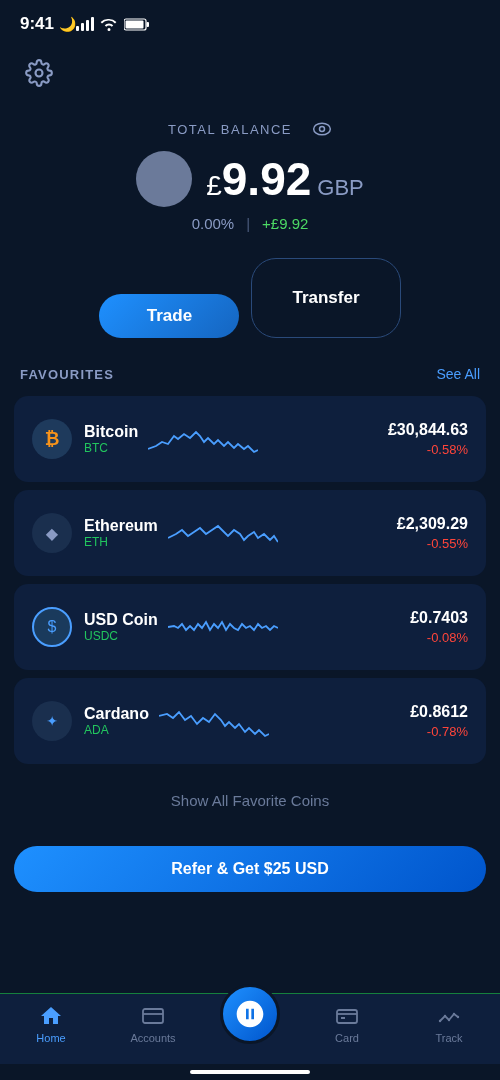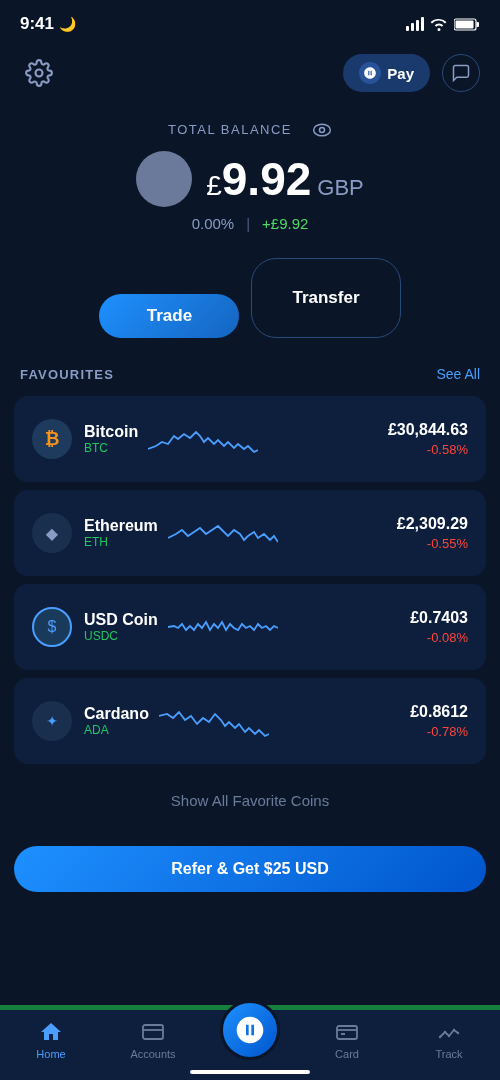--- a/index.html
+++ b/index.html
@@ -9,21 +9,20 @@
       min-height: 1080px;
       background-color: #0a1628;
       font-family: -apple-system, BlinkMacSystemFont, 'Segoe UI', sans-serif;
       color: #ffffff;
       overflow-x: hidden;
     }
 
     
     .status-bar {
       display: flex;
-      justify-content: space-between;
       align-items: center;
       padding: 12px 20px 8px;
       height: 44px;
     }
     .status-icons {
       display: flex;
       align-items: center;
       gap: 6px;
     }
     .signal-bars {
@@ -96,21 +95,21 @@
     
     .balance-section {
       text-align: center;
       padding: 20px 20px 10px;
     }
     .balance-label {
       color: #8a9bc4;
       font-size: 13px;
       letter-spacing: 1.5px;
       display: flex;
-      align-items: center;
+      align-items: flex-start;
       justify-content: center;
       gap: 20px;
       margin-bottom: 14px;
     }
     .balance-row {
       display: flex;
       align-items: center;
       justify-content: center;
       gap: 14px;
     }
@@ -257,28 +256,28 @@
       padding: 14px 22px;
       text-align: center;
       font-size: 16px;
       font-weight: 600;
       cursor: pointer;
     }
 
     
     .bottom-nav {
       position: fixed;
-      bottom: 0;
+      bottom: 16px;
       width: 500px;
       background: #0e1f3d;
       padding: 10px 0 20px;
       display: flex;
       align-items: center;
       justify-content: space-around;
-      border-top: 5px solid #15803d;
+      border-top: 1px solid #15803d;
     }
     .nav-item {
       display: flex;
       flex-direction: column;
       align-items: center;
       gap: 4px;
       cursor: pointer;
       min-width: 70px;
     }
     .nav-label {
@@ -340,35 +339,20 @@
     </span>
   </div>
 </div>
 
 <div class="header">
   <div class="gear-btn">
     <svg width="28" height="28" viewBox="0 0 24 24" fill="none" stroke="#8a9bc4" stroke-width="1.8">
       <circle cx="12" cy="12" r="3"></circle>
       <path d="M19.4 15a1.65 1.65 0 00.33 1.82l.06.06a2 2 0 010 2.83 2 2 0 01-2.83 0l-.06-.06a1.65 1.65 0 00-1.82-.33 1.65 1.65 0 00-1 1.51V21a2 2 0 01-2 2 2 2 0 01-2-2v-.09A1.65 1.65 0 009 19.4a1.65 1.65 0 00-1.82.33l-.06.06a2 2 0 01-2.83 0 2 2 0 010-2.83l.06-.06A1.65 1.65 0 004.68 15a1.65 1.65 0 00-1.51-1H3a2 2 0 01-2-2 2 2 0 012-2h.09A1.65 1.65 0 004.6 9a1.65 1.65 0 00-.33-1.82l-.06-.06a2 2 0 010-2.83 2 2 0 012.83 0l.06.06A1.65 1.65 0 009 4.68a1.65 1.65 0 001-1.51V3a2 2 0 012-2 2 2 0 012 2v.09a1.65 1.65 0 001 1.51 1.65 1.65 0 001.82-.33l.06-.06a2 2 0 012.83 0 2 2 0 010 2.83l-.06.06A1.65 1.65 0 0019.4 9a1.65 1.65 0 001.51 1H21a2 2 0 012 2 2 2 0 01-2 2h-.09a1.65 1.65 0 00-1.51 1z"></path>
     </svg>
-  </div>
-  <div class="header-right">
-    <button class="pay-btn">
-      <span class="pay-icon">
-        <svg width="14" height="14" viewBox="0 0 24 24" fill="white">
-          <path d="M12 2C6.48 2 2 6.48 2 12s4.48 10 10 10 10-4.48 10-10S17.52 2 12 2zm-1 14H9V8h2v8zm4 0h-2V8h2v8z"></path>
-        </svg>
-      </span>
-      <span>Pay</span>
-    </button>
-    <button class="chat-btn">
-      <svg width="20" height="20" viewBox="0 0 24 24" fill="none" stroke="#8a9bc4" stroke-width="1.8">
-        <path d="M21 15a2 2 0 01-2 2H7l-4 4V5a2 2 0 012-2h14a2 2 0 012 2z"></path>
-      </svg>
-    </button>
   </div>
 </div>
 
 <div class="balance-section">
   <div class="balance-label">
     <span>TOTAL BALANCE</span>
     <span>
       <svg width="20" height="14" viewBox="0 0 24 16" fill="none" stroke="#8a9bc4" stroke-width="1.8">
         <ellipse cx="12" cy="8" rx="10" ry="7"></ellipse>
         <circle cx="12" cy="8" r="3"></circle>

